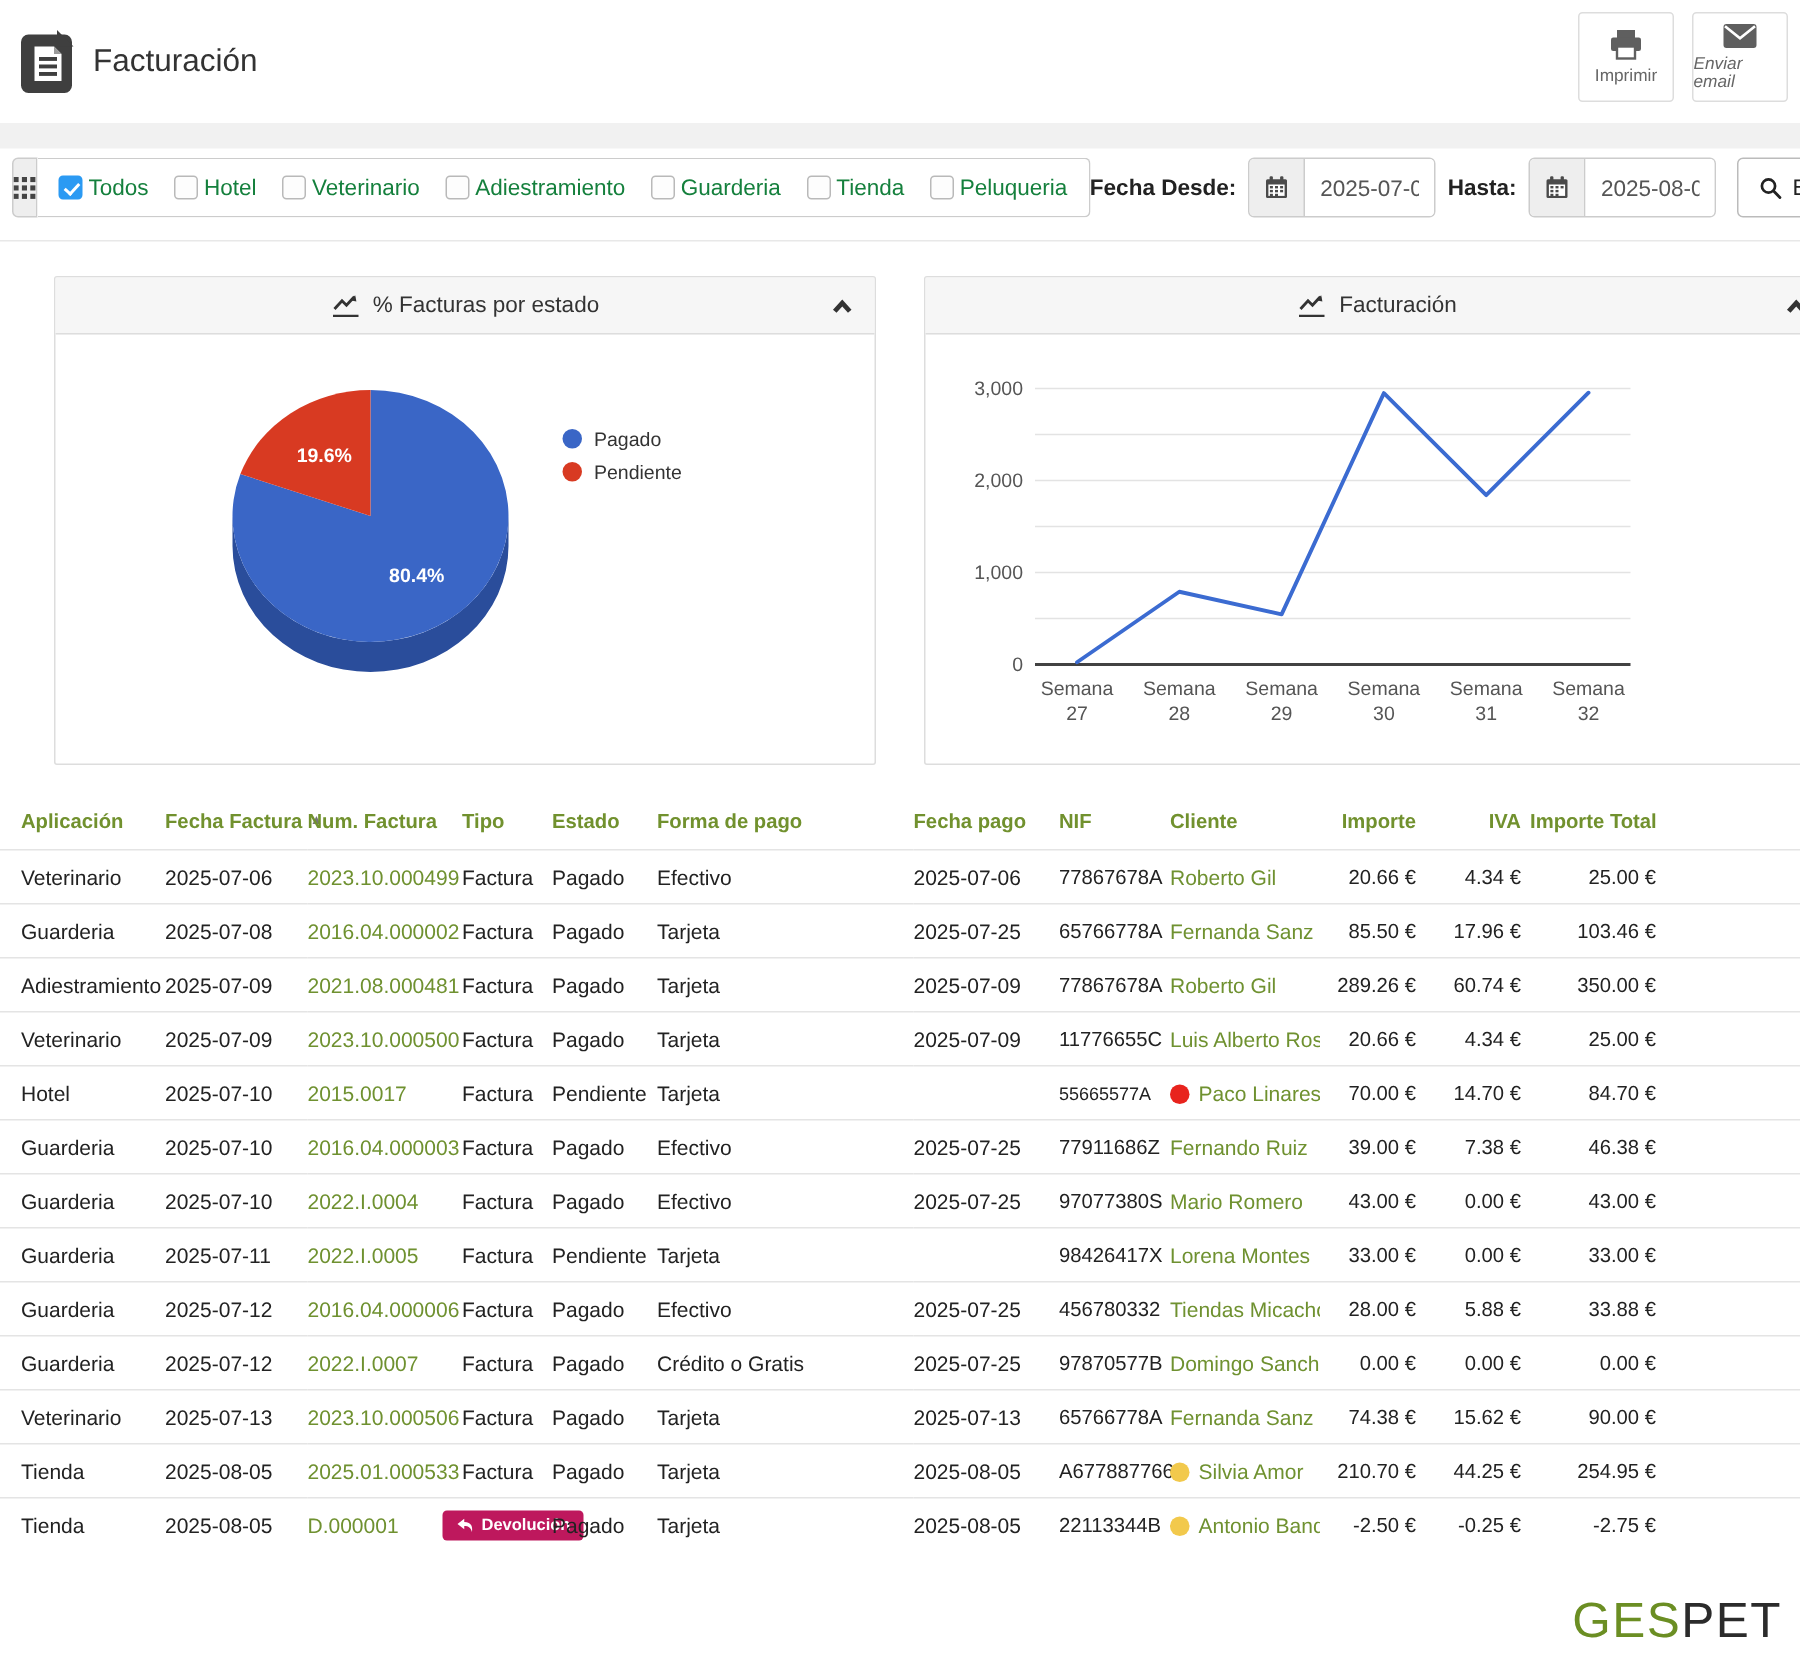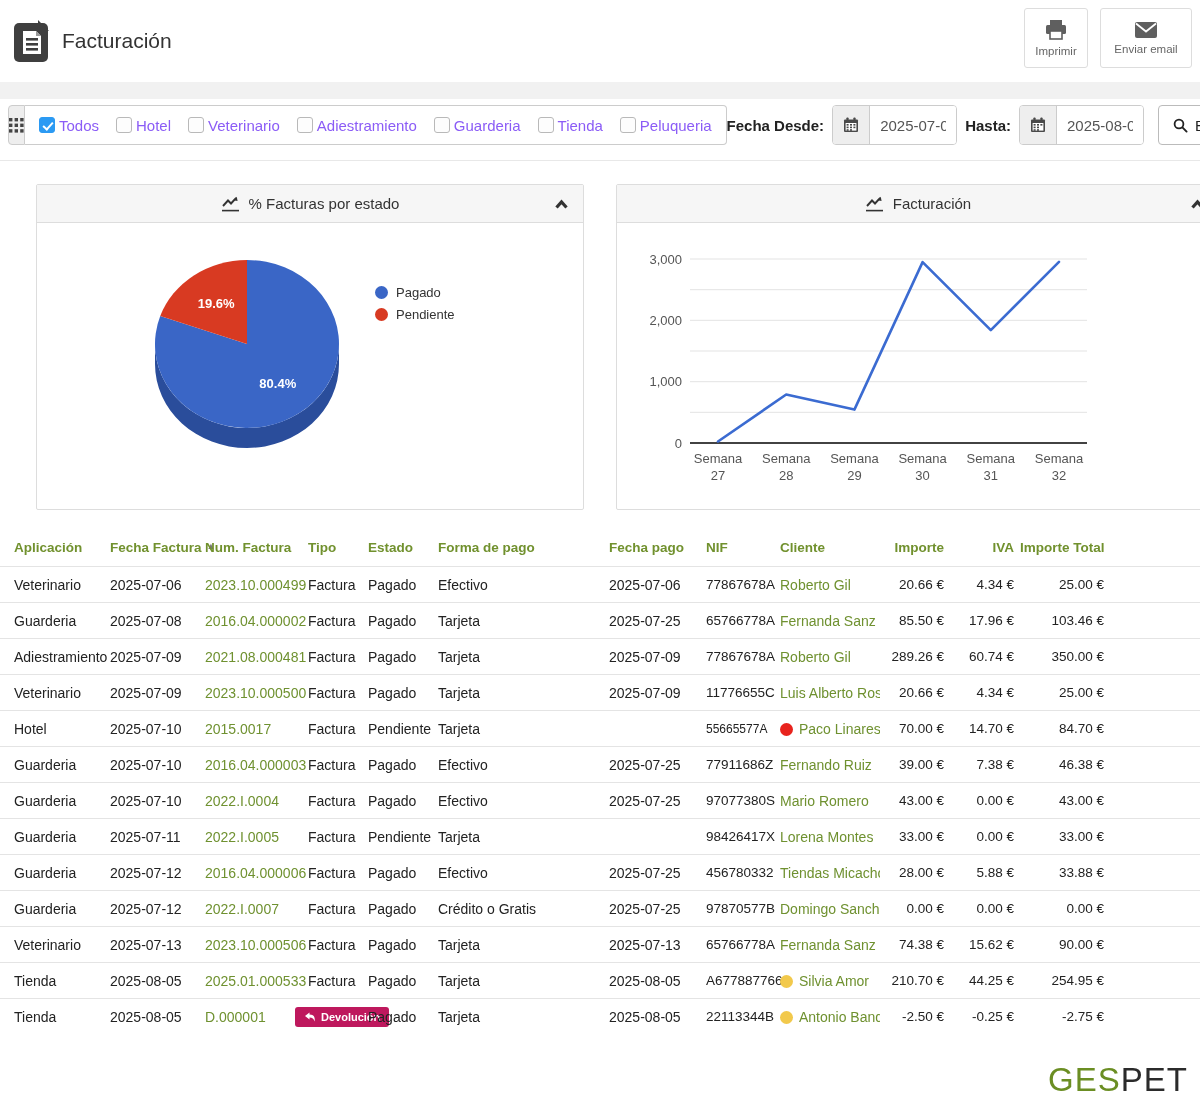--- a/index.html
+++ b/index.html
@@ -10,31 +10,31 @@
     color:#222; font-size:14px;
     position:relative;
   }
   
   .topbar { height:82px; background:#fff; position:relative; display:flex; align-items:center; padding:0 14px; }
   .app-icon { width:36px; height:42px; flex:0 0 auto; }
   .app-title { font-size:21px; color:#333; margin-left:12px; font-weight:400; }
   .topbar-actions { position:absolute; top:8px; right:8px; display:flex; gap:12px; }
   .tool-btn { width:64px; height:60px; border:1px solid #ddd; border-radius:3px; background:#fff;
     display:flex; flex-direction:column; align-items:center; justify-content:center; gap:4px; cursor:pointer; }
-  .tool-btn.wide { width:92px; }
+  .tool-btn.wide { width:64px;font-style:italic; }
   .tool-btn .tlabel { font-size:11.5px; color:#666; }
   
   .grayband { height:17px; background:#f1f1f1; }
   
   .filterrow { display:flex; align-items:center; padding:4px 8px 0 8px; height:48px; }
   .grid-btn { width:38px; height:40px; background:#eee; border:1px solid #ccc; border-radius:4px 0 0 4px;
     display:flex; align-items:center; justify-content:center; cursor:pointer; }
   .checkgroup { height:40px; border:1px solid #ccc; border-left:none; border-radius:0 4px 4px 0; background:#fff;
     display:flex; align-items:center; gap:17px; padding:0 14px; }
-  .checkitem { display:flex; align-items:center; gap:4px; font-size:15px; color:#8b5cf6; cursor:pointer; white-space:nowrap; }
+  .checkitem { display:flex; align-items:center; gap:4px; font-size:15px; color:#15803d; cursor:pointer; white-space:nowrap; }
   .cbox { width:16px; height:16px; border:1px solid #b9b9b9; border-radius:3px; background:#fdfdfd; position:relative; flex:0 0 auto; }
   .cbox.checked { background:#2b9af3; border-color:#2b9af3; }
   .cbox.checked::after { content:""; position:absolute; left:5px; top:1.5px; width:4px; height:8px;
     border:solid #fff; border-width:0 2px 2px 0; transform:rotate(42deg); }
   .daterange { display:flex; align-items:center; margin-left:auto; margin-right:66px; gap:8px; }
   .dlabel { font-weight:bold; font-size:15px; color:#222; white-space:nowrap; }
   .igroup { display:flex; height:40px; border:1px solid #ccc; border-radius:4px; overflow:hidden; background:#fff; }
   .iaddon { width:37px; background:#eee; border-right:1px solid #ccc; display:flex; align-items:center; justify-content:center; }
   .igroup input { width:86px; border:none; outline:none; padding:0 10px; font-size:15px; color:#555;
     font-family:"Liberation Sans",sans-serif; }

